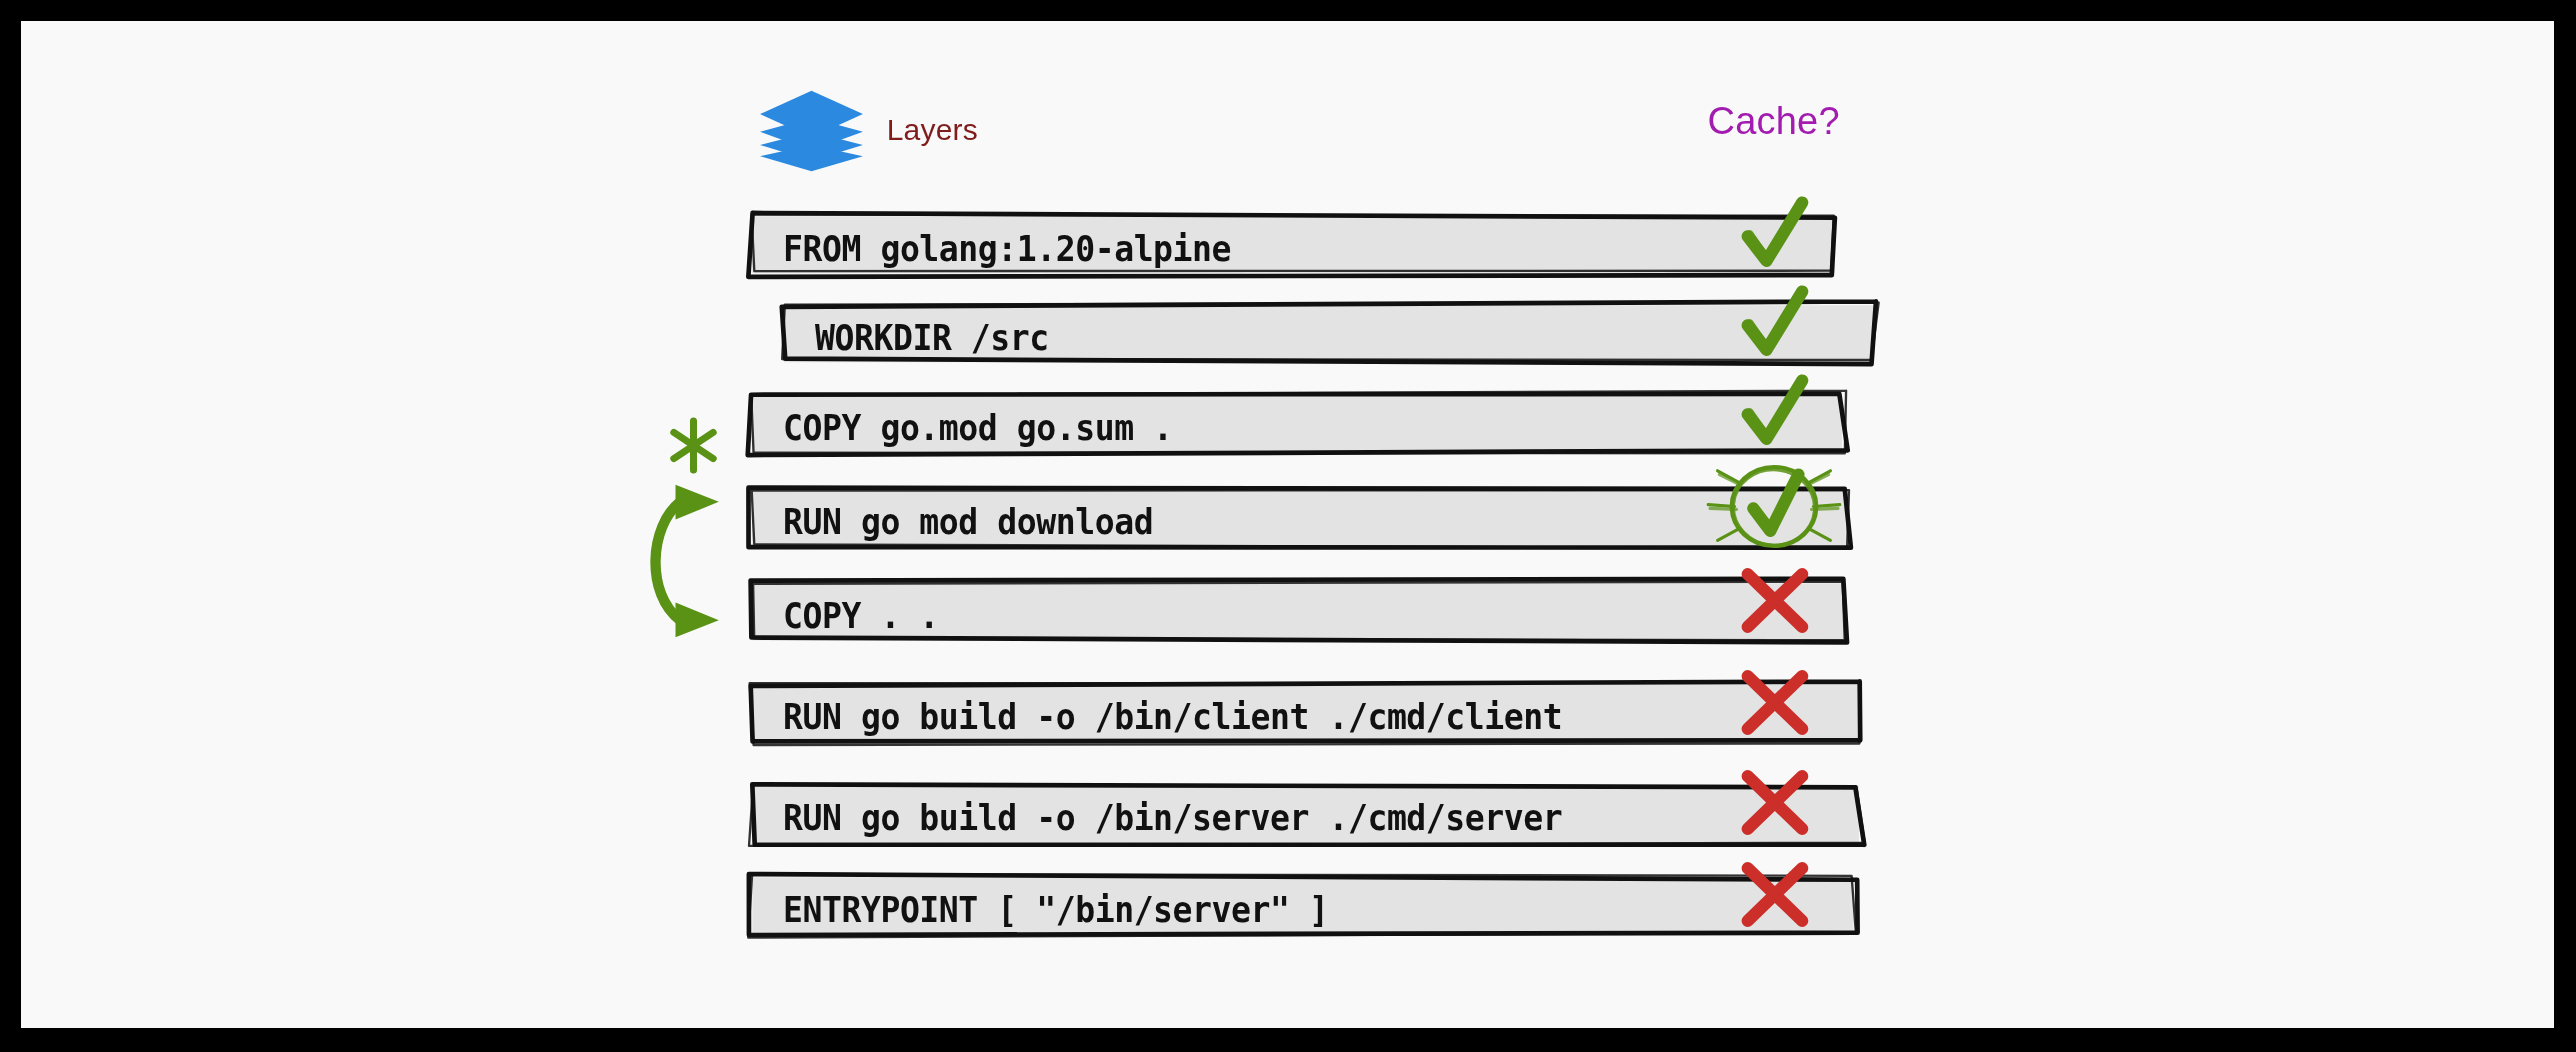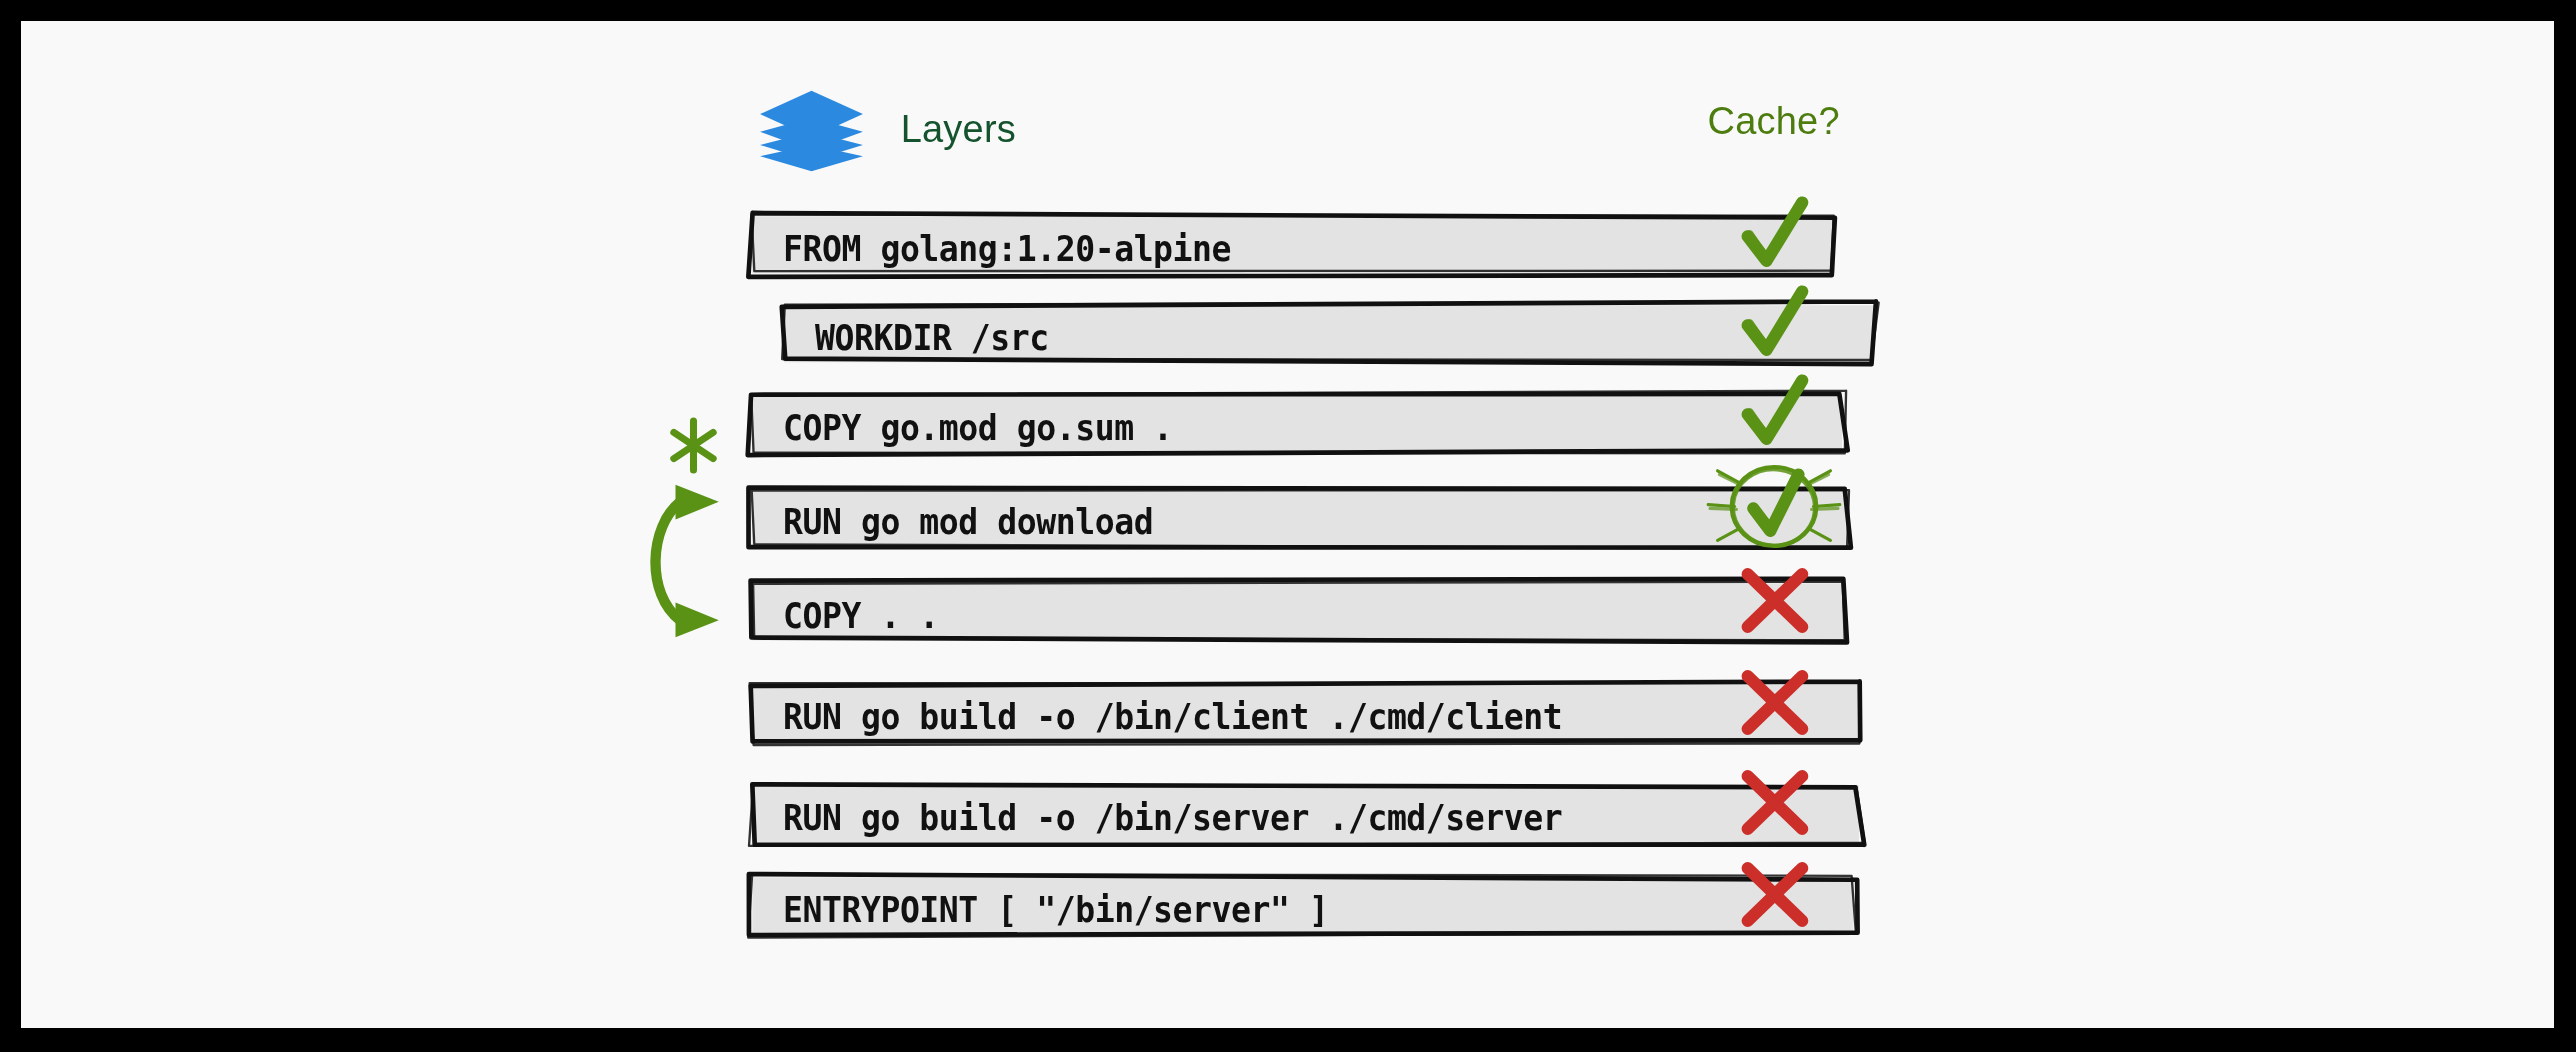--- a/index.html
+++ b/index.html
@@ -41,33 +41,33 @@
     align-items: center;
     gap: 0px;
   }
   #layers-icon {
     width: 111px;
     height: 86px;
     display: block;
   }
   #layers-label {
     font-family: "Liberation Sans", sans-serif;
-    font-size: 38px;
-    color: #14532d;
+    font-size: 30px;
+    color: #7f1d1d;
     letter-spacing: 0.2px;
-    margin-left: 34px;
+    margin-left: 20px;
     white-space: nowrap;
   }
   #cache-header {
     position: absolute;
     left: 1753px;
     top: 79px;
     font-family: "Liberation Sans", sans-serif;
     font-size: 38px;
-    color: #4d7c0f;
+    color: #a21caf;
     letter-spacing: 0.2px;
     white-space: nowrap;
     transform: translateX(-50%);
   }
 
   
   .layer-row {
     position: absolute;
     left: 0;
     top: 0;

